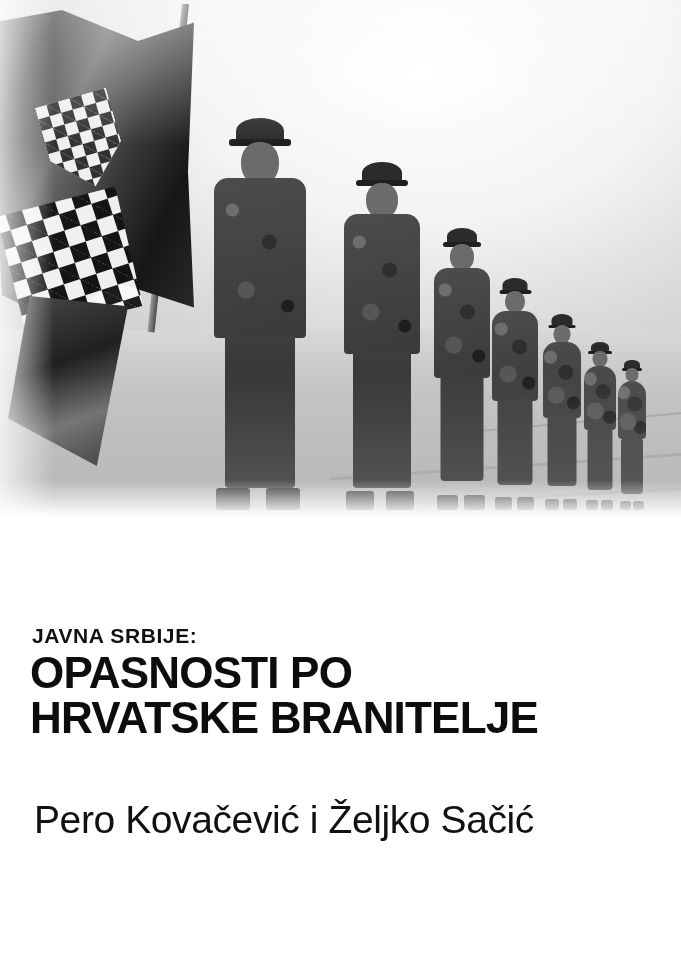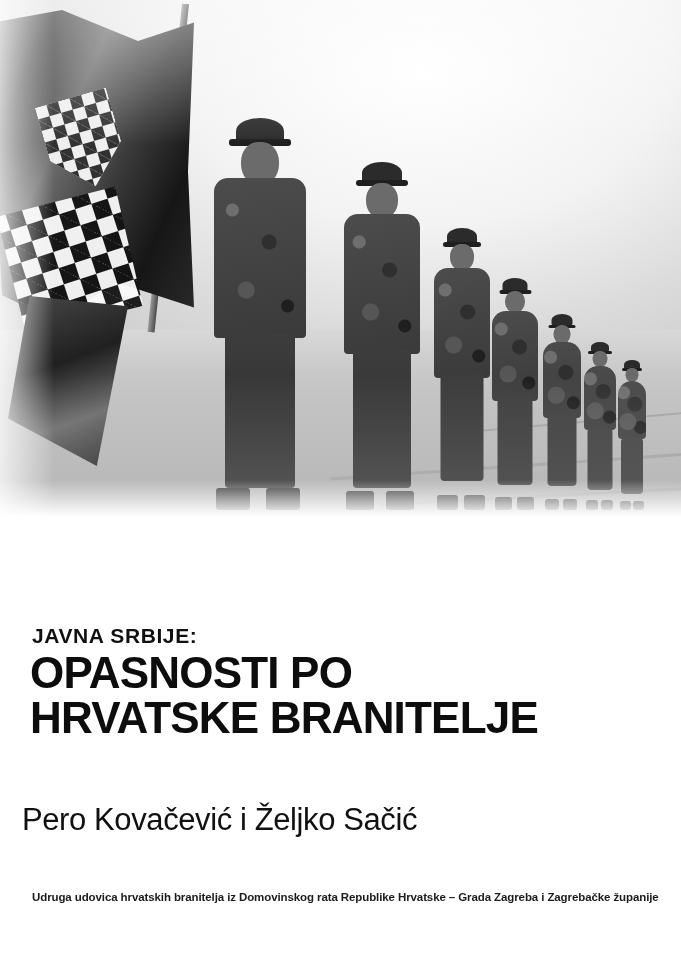--- a/index.html
+++ b/index.html
@@ -240,23 +240,23 @@
     left: 30px;
     top: 130px;
     font-size: 44px;
     line-height: 45px;
     font-weight: bold;
     letter-spacing: -0.8px;
     color: #0d0d0d;
   }
   .speakers {
     position: absolute;
-    left: 22px;
+    left: 34px;
     top: 282px;
-    font-size: 31px;
+    font-size: 39px;
     line-height: 36px;
     color: #111111;
     letter-spacing: -0.4px;
   }
   .orgs {
     position: absolute;
     left: 32px;
     top: 368px;
     font-size: 11.5px;
     line-height: 18px;
@@ -362,17 +362,16 @@
     <div class="kicker">JAVNA SRBIJE:</div>
 
     <div class="headline">
       <div>OPASNOSTI PO</div>
       <div>HRVATSKE BRANITELJE</div>
     </div>
 
     <div class="speakers">Pero Kovačević i Željko Sačić</div>
 
     <div class="orgs">
-      <div>Udruga udovica hrvatskih branitelja iz Domovinskog rata Republike Hrvatske – Grada Zagreba i Zagrebačke županije</div>
     </div>
 
   </div>
 </div>
 
 </body></html>

